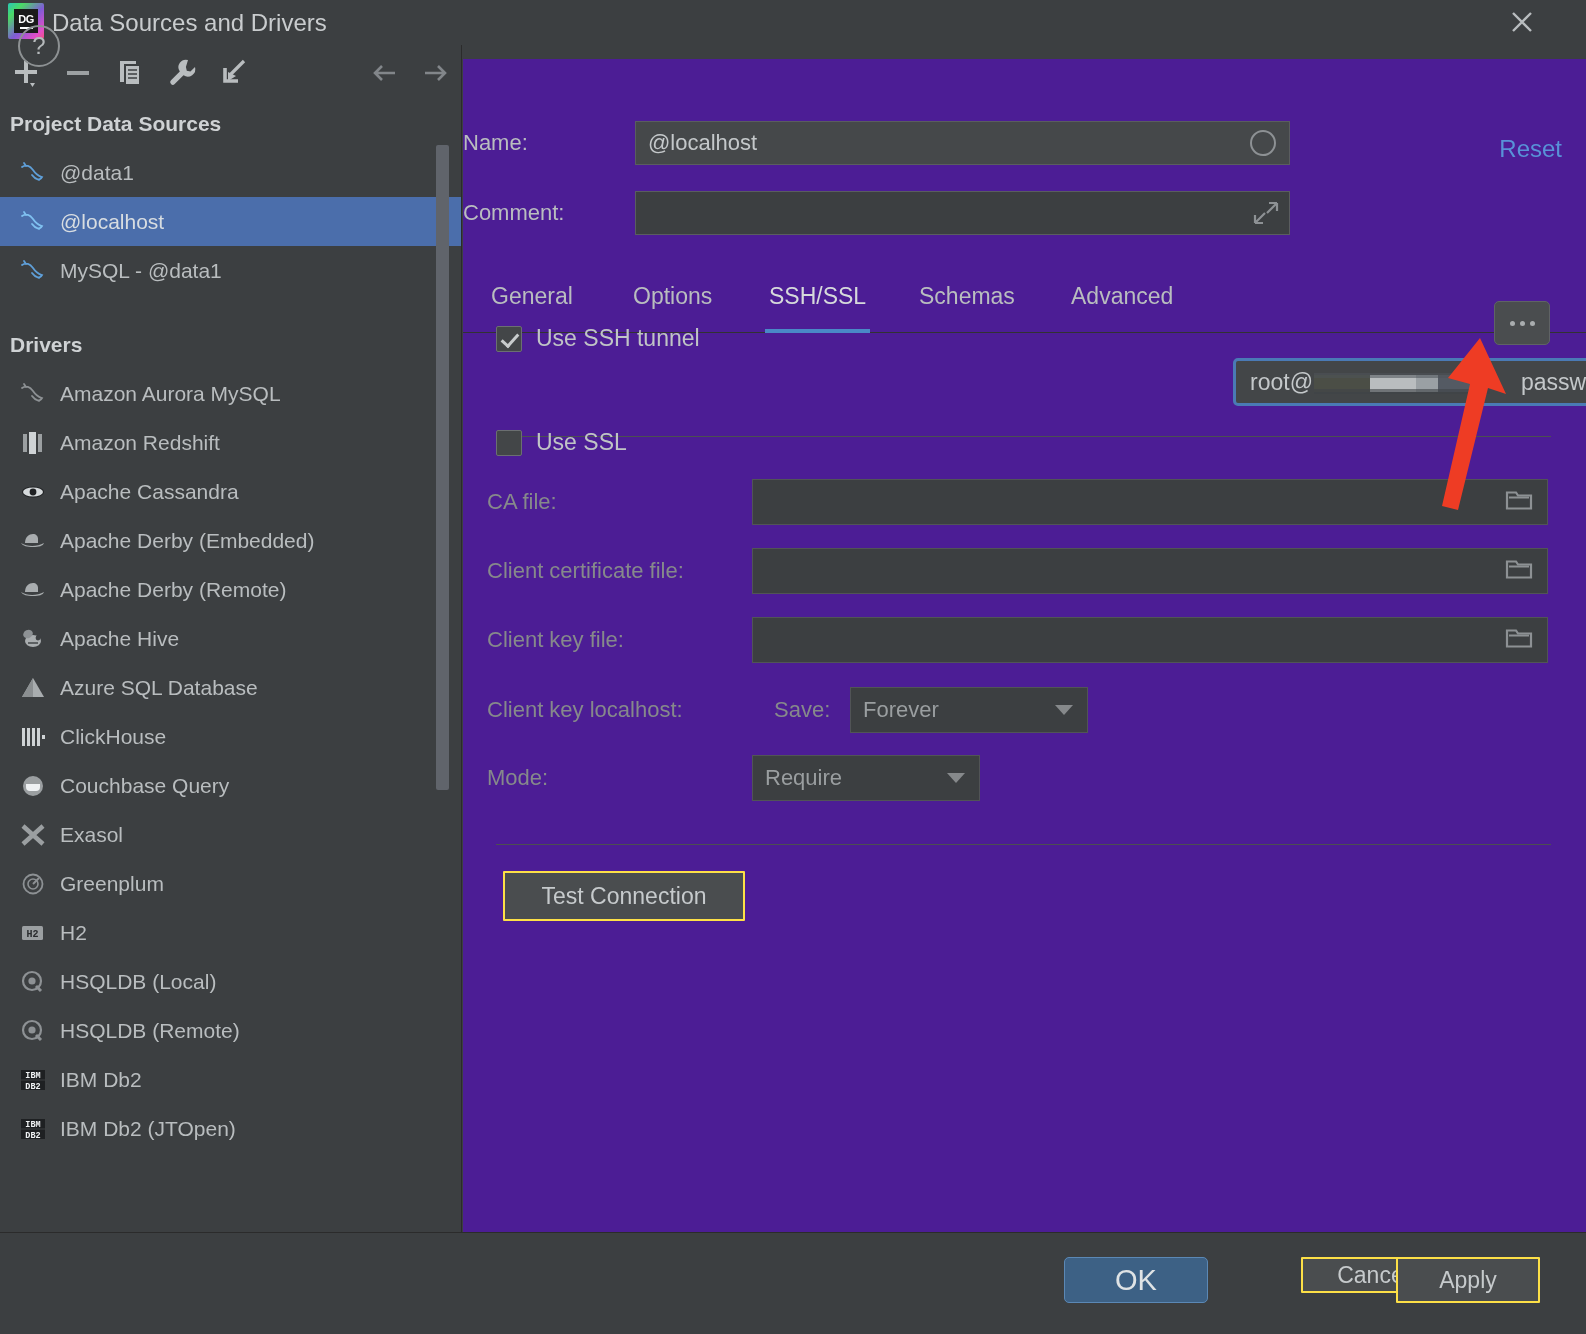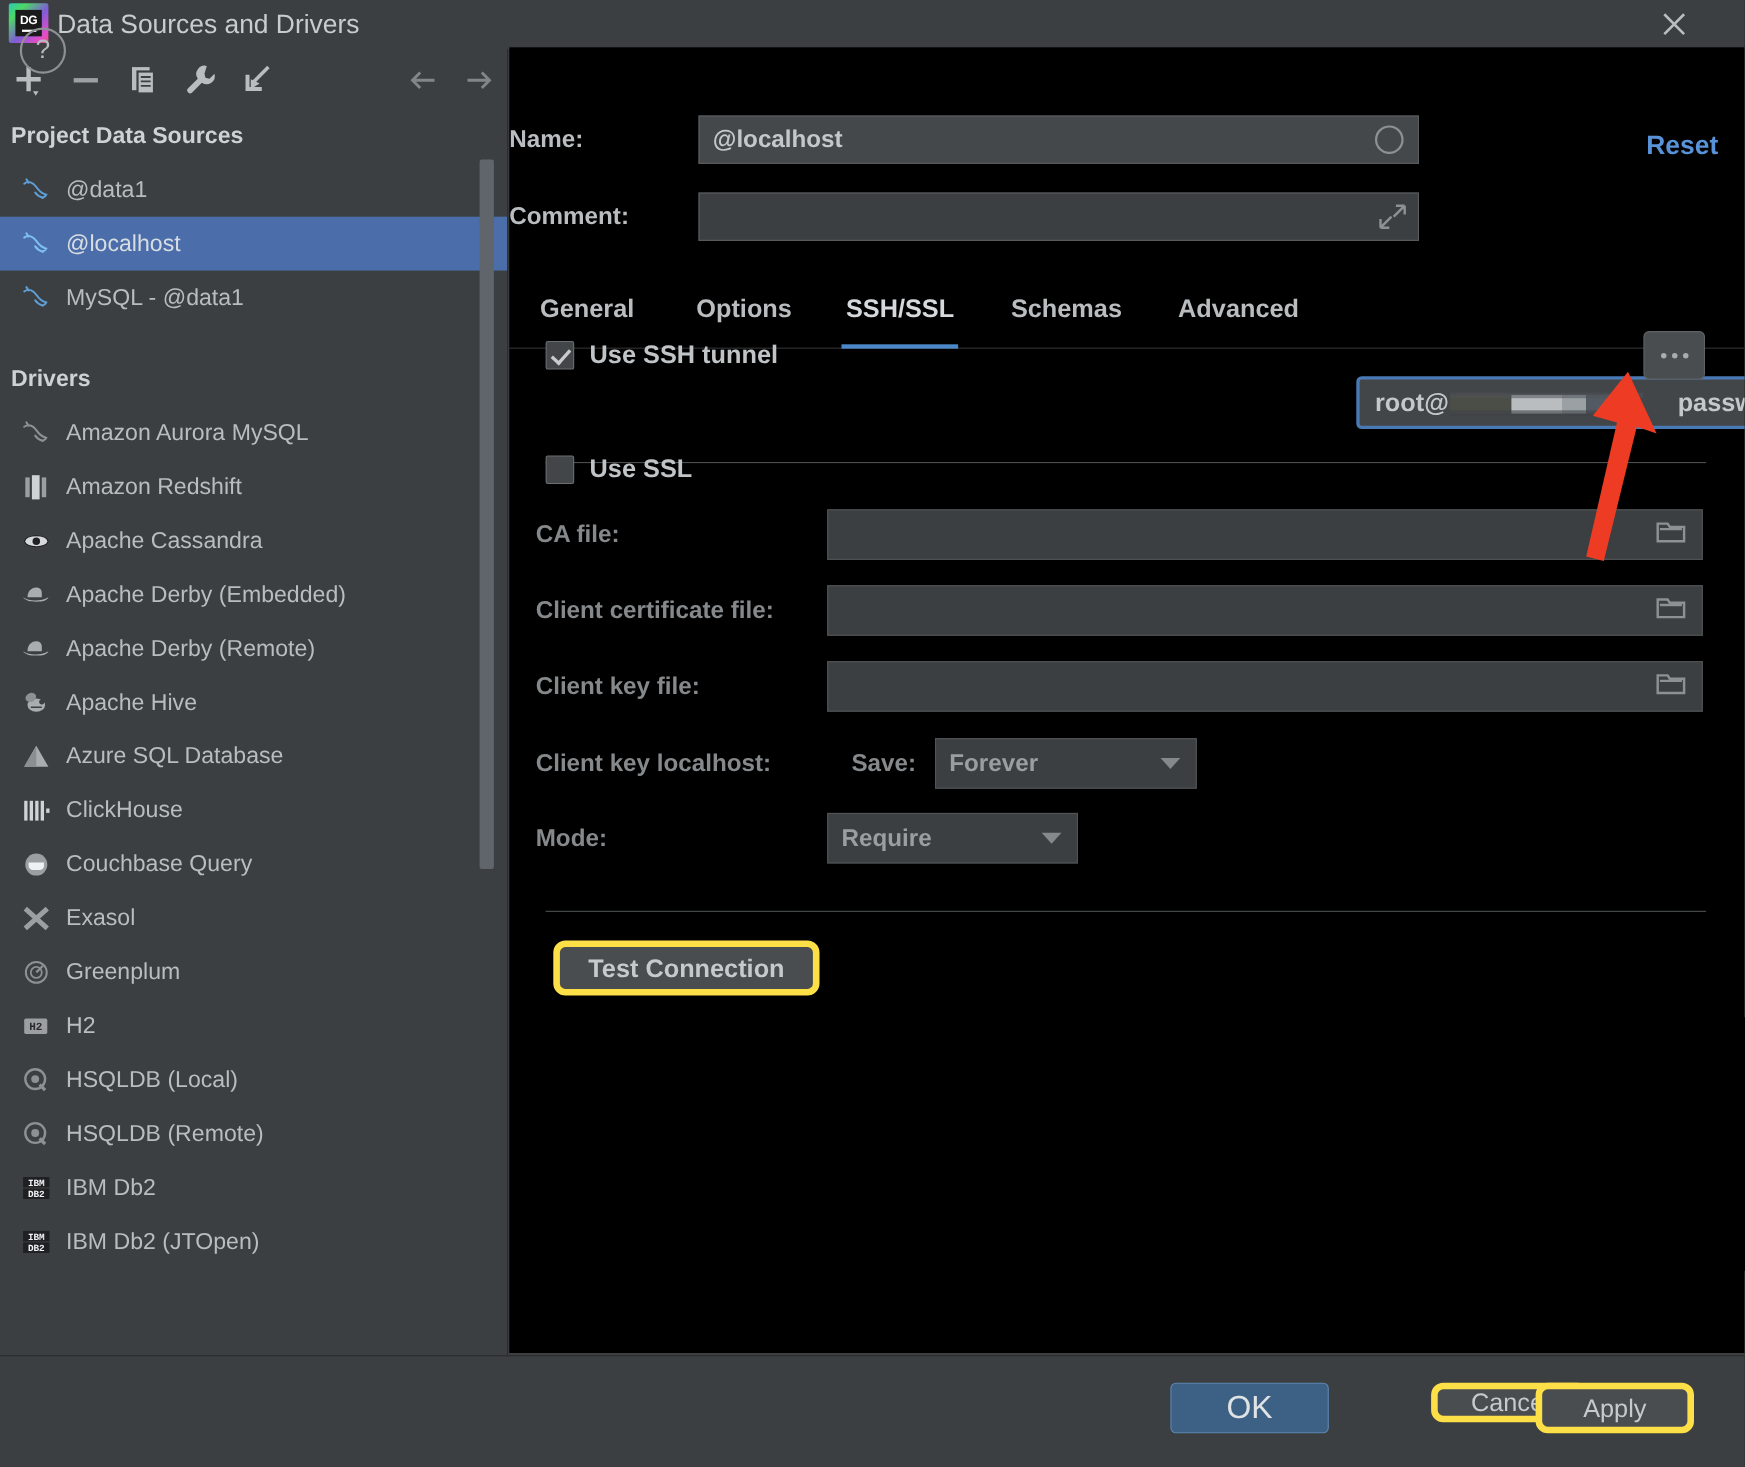--- a/index.html
+++ b/index.html
@@ -93,24 +93,23 @@
   .section-gap { height: 26px; }
 
   .lp-scrollbar {
     position: absolute; right: 12px; top: 100px;
     width: 13px; height: 645px;
     background: #60646b; border-radius: 2px;
   }
 
   
   .rightpanel {
-    position: absolute; left: 463px; top: 43px;
+    position: absolute; left: 463px; top: 59px;
     width: 1123px; height: 1187px;
-    background: #000000;
-    font-weight: bold;
+    background: #4c1d95;
   }
 
   .form-row { position: absolute; display: flex; align-items: center; }
   .form-label {
     font-size: 22px; color: #b9bdbf; text-align: left;
   }
   .textfield {
     background: #45484a; border: 1px solid #5a5d5f;
     height: 44px; position: relative;
     display: flex; align-items: center;
@@ -211,21 +210,21 @@
   .combo-dim .arr {
     position: absolute; right: 14px; top: 50%; transform: translateY(-50%);
     width: 0; height: 0;
     border-left: 9px solid transparent;
     border-right: 9px solid transparent;
     border-top: 10px solid #86898b;
   }
   .mono { font-family: "Liberation Mono", monospace; font-size: 20px; }
 
   .btn {
-    background: #4a4d4f; border: 6px solid #fde047; border-radius: 11px;
+    background: #4a4d4f; border: 2px solid #fde047; border-radius: 1px;
     color: #c6cacc; font-size: 23px;
     display: flex; align-items: center; justify-content: center;
     cursor: pointer; font-family: "Liberation Sans", sans-serif;
   }
 
   
   .bottombar {
     position: absolute; left: 0; top: 1232px; width: 1586px; height: 102px;
     background: #3c3f41; border-top: 1px solid #2b2b2b;
   }

